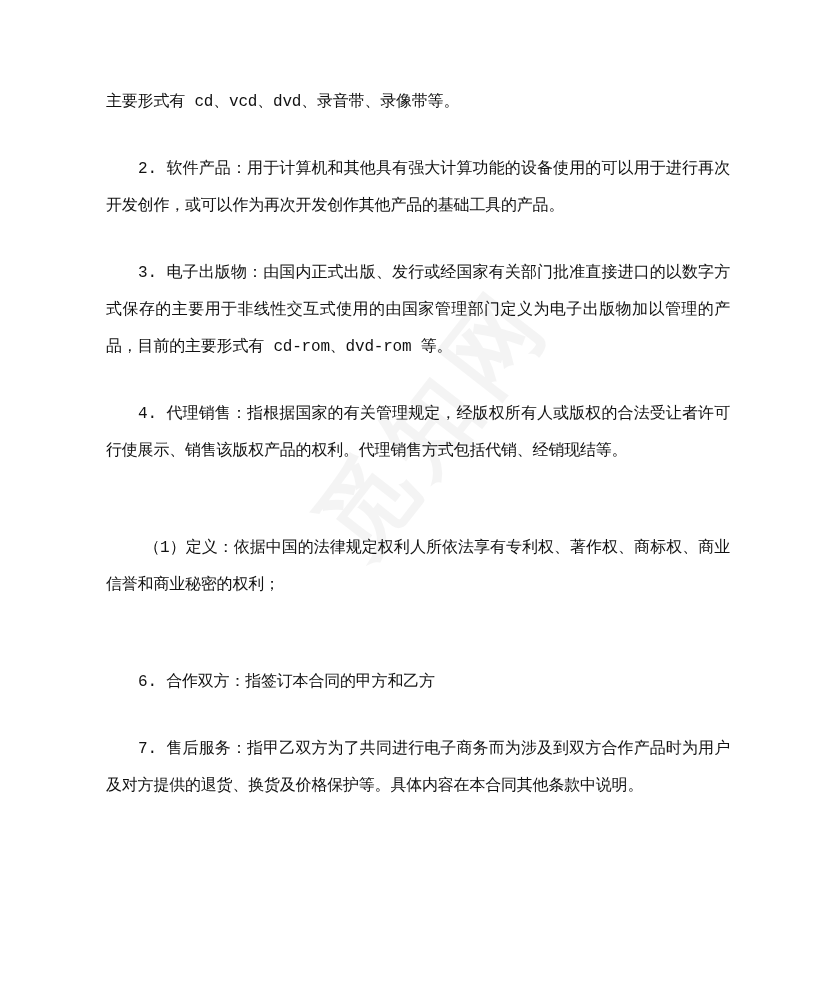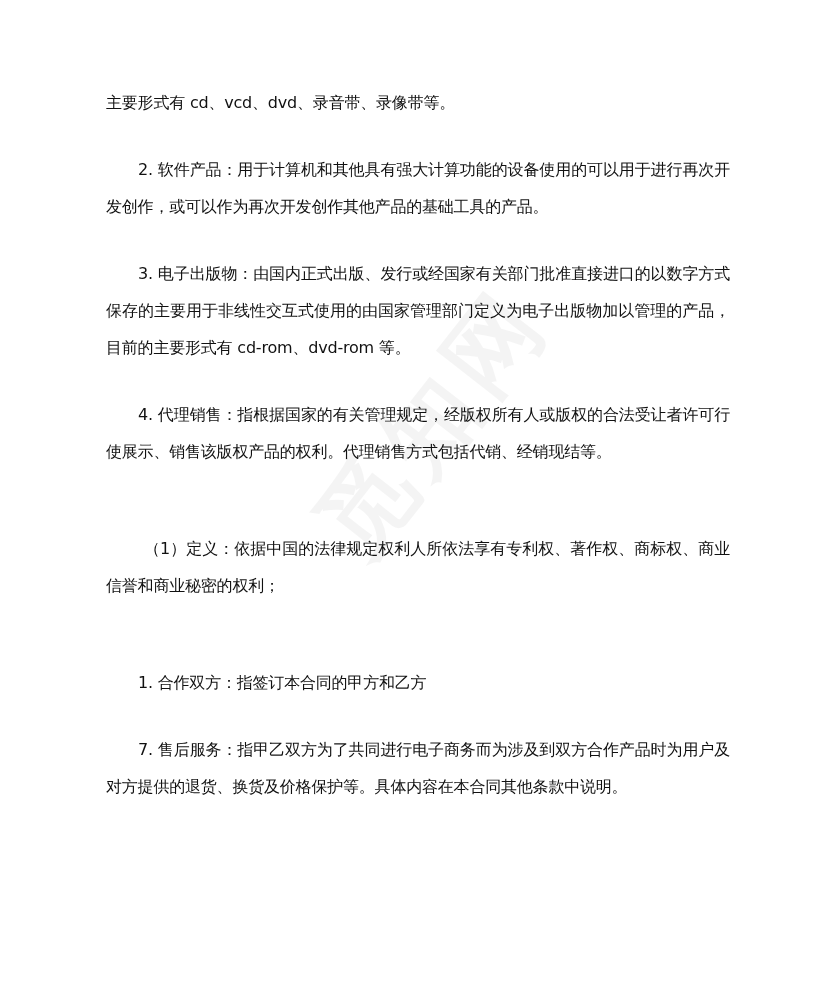--- a/index.html
+++ b/index.html
@@ -20,20 +20,21 @@
       left: 106px;
       top: 84px;
       width: 624px;
     }
     .para {
       font-size: 16px;
       line-height: 37px;
       margin: 0;
       text-align: justify;
       letter-spacing: -0.2px;
+      font-family: Liberation Mono, monospace;
     }
     .indent {
       text-indent: 32px;
     }
     .indent-sub {
       text-indent: 38px;
     }
     .gap {
       height: 30px;
     }
@@ -70,17 +71,17 @@
   <p class="para indent">4. 代理销售：指根据国家的有关管理规定，经版权所有人或版权的合法受让者许可行使展示、销售该版权产品的权利。代理销售方式包括代销、经销现结等。</p>
   <div class="gap"></div>
 
   <div class="gap"></div>
 
   <p class="para indent-sub">（1）定义：依据中国的法律规定权利人所依法享有专利权、著作权、商标权、商业信誉和商业秘密的权利；</p>
   <div class="gap"></div>
 
   <div class="gap"></div>
 
-  <p class="para indent">1. 合作双方：指签订本合同的甲方和乙方</p>
+  <p class="para indent">6. 合作双方：指签订本合同的甲方和乙方</p>
   <div class="gap"></div>
 
   <p class="para indent">7. 售后服务：指甲乙双方为了共同进行电子商务而为涉及到双方合作产品时为用户及对方提供的退货、换货及价格保护等。具体内容在本合同其他条款中说明。</p>
 </div>
 
 </body></html>

